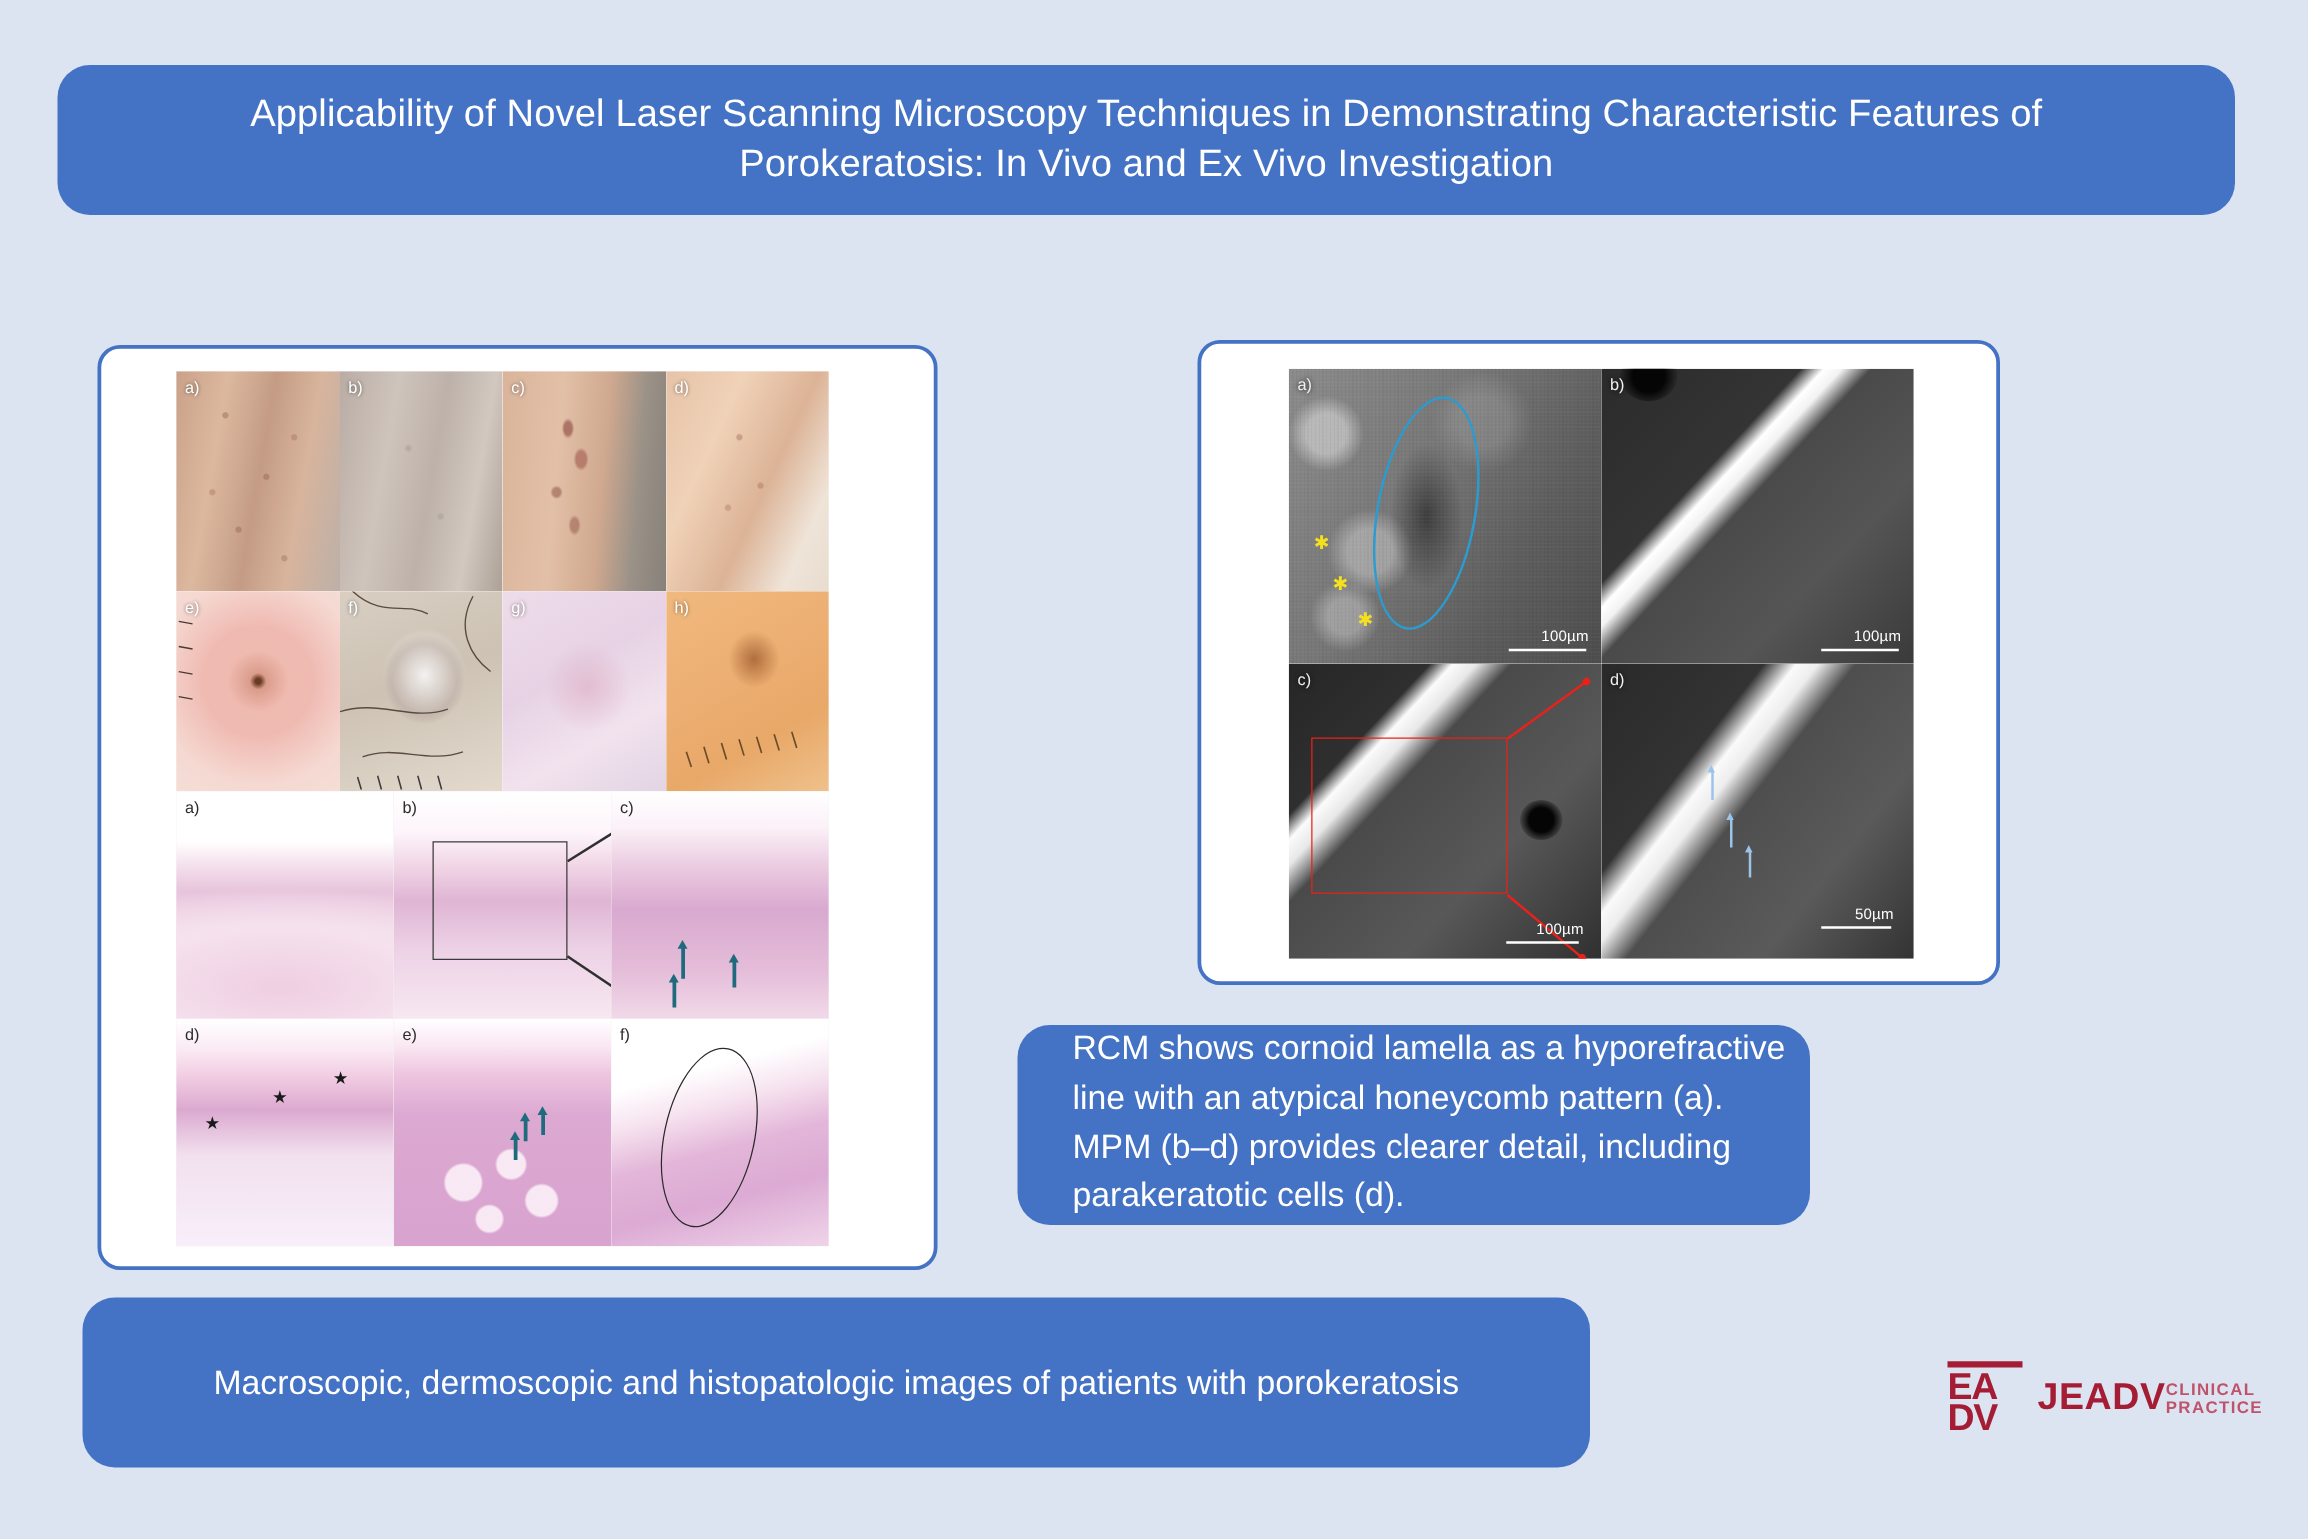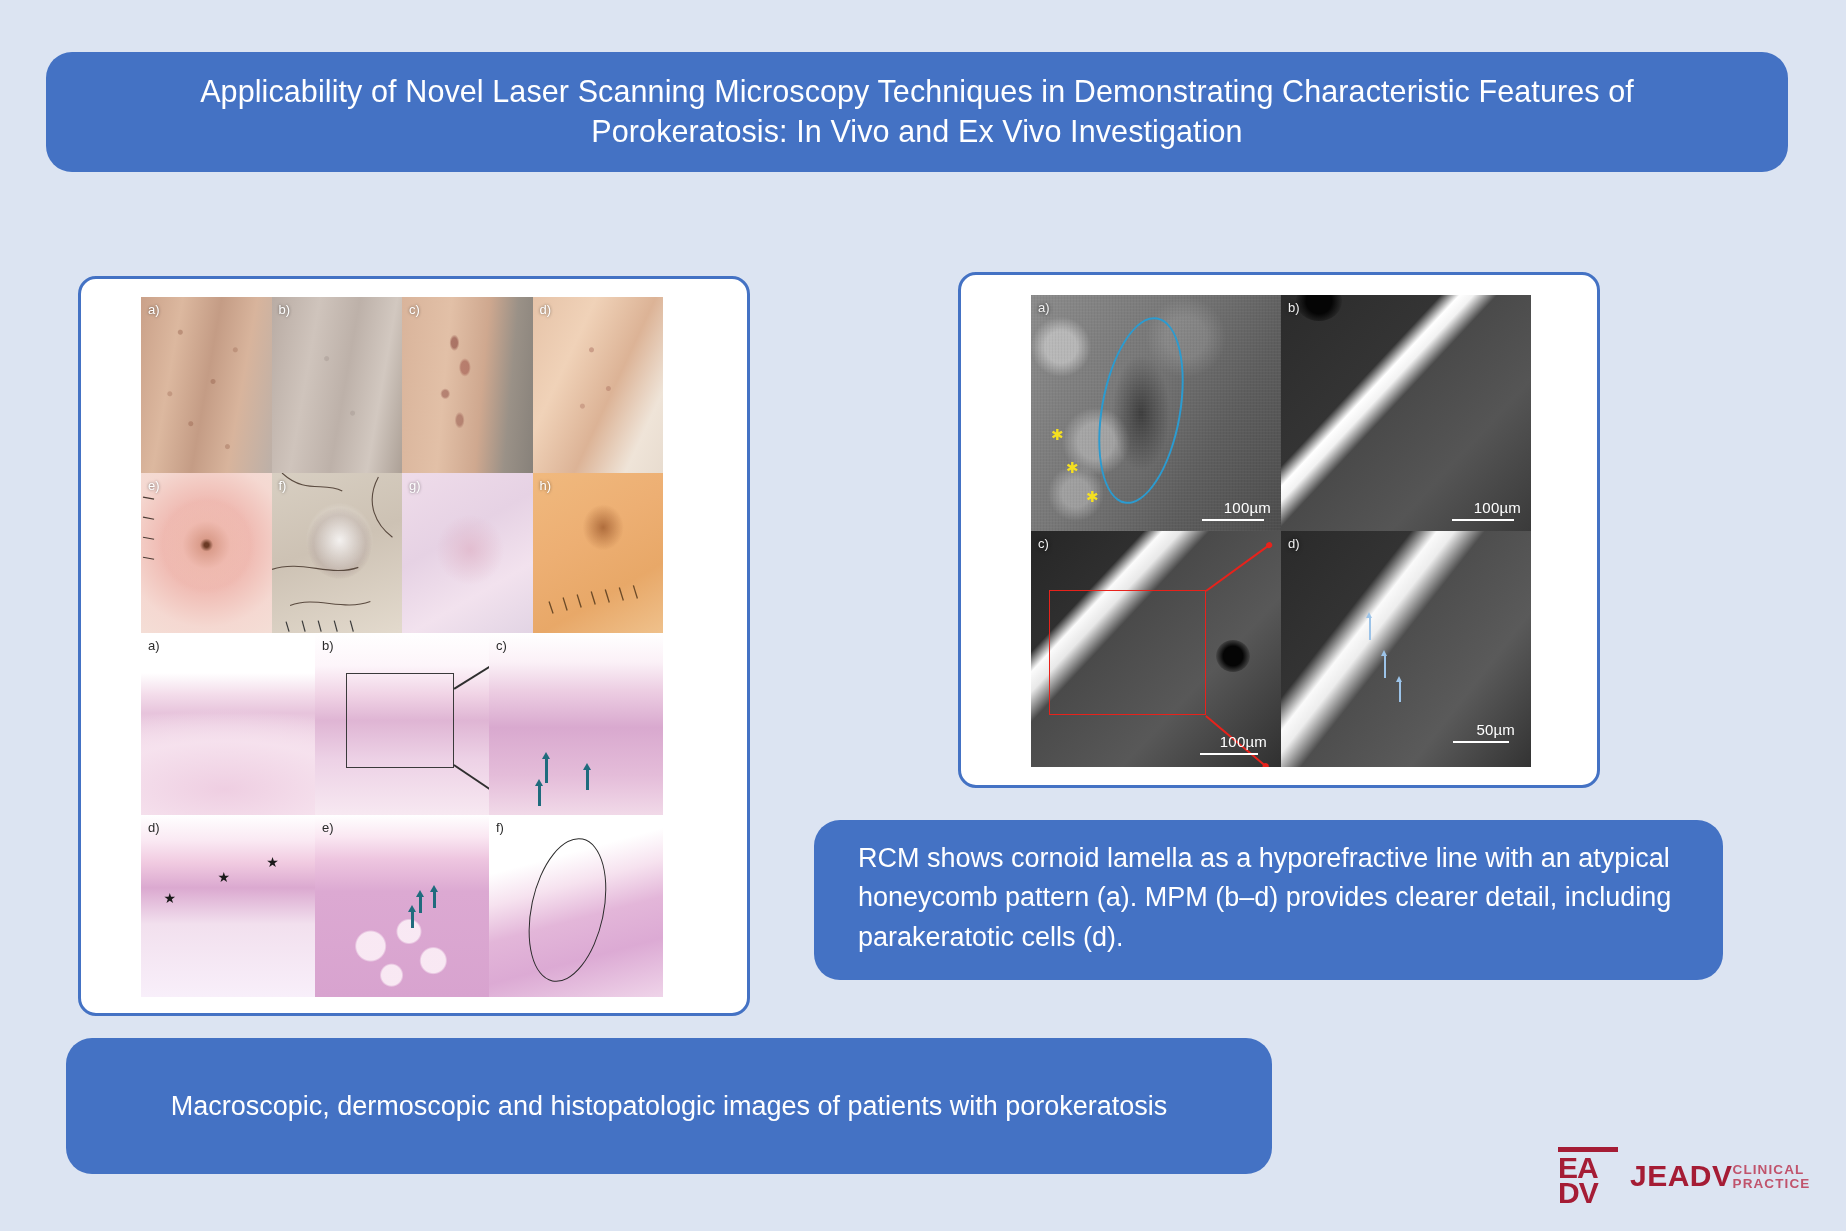--- a/index.html
+++ b/index.html
@@ -327,21 +327,21 @@
   }
   .scalebar {
     position: absolute;
     display: flex;
     flex-direction: column;
     align-items: center;
     z-index: 7;
   }
   .scalebar .sb-text {
     color: #ffffff;
-    font-size: 15px;
+    font-size: 12px;
     margin-bottom: 3px;
     letter-spacing: .2px;
     margin-left: 29px;
   }
   .scalebar .sb-line {
     background: #ffffff;
     height: 2.4px;
   }
 
   
@@ -349,21 +349,21 @@
     position: absolute;
     background: #4472c4;
     border-radius: 26px;
     color: #ffffff;
     display: flex;
     align-items: center;
   }
   .caption-right {
     left: 814px;
     top: 820px;
-    width: 909px;
+    width: 634px;
     height: 160px;
     padding: 0 0 4px 44px;
   }
   .caption-right .cap-text {
     font-size: 27px;
     line-height: 1.46;
     text-align: left;
   }
   .caption-bottom {
     left: 66px;
@@ -376,21 +376,21 @@
   .caption-bottom .cap-text {
     font-size: 27px;
     line-height: 1.42;
     text-align: right;
   }
 
   
   .logo {
     position: absolute;
     left: 1558px;
-    top: 1147px;
+    top: 1089px;
     display: flex;
     align-items: center;
     gap: 12px;
   }
   .logo-mark {
     display: flex;
     flex-direction: column;
     align-items: flex-start;
     line-height: .84;
   }

